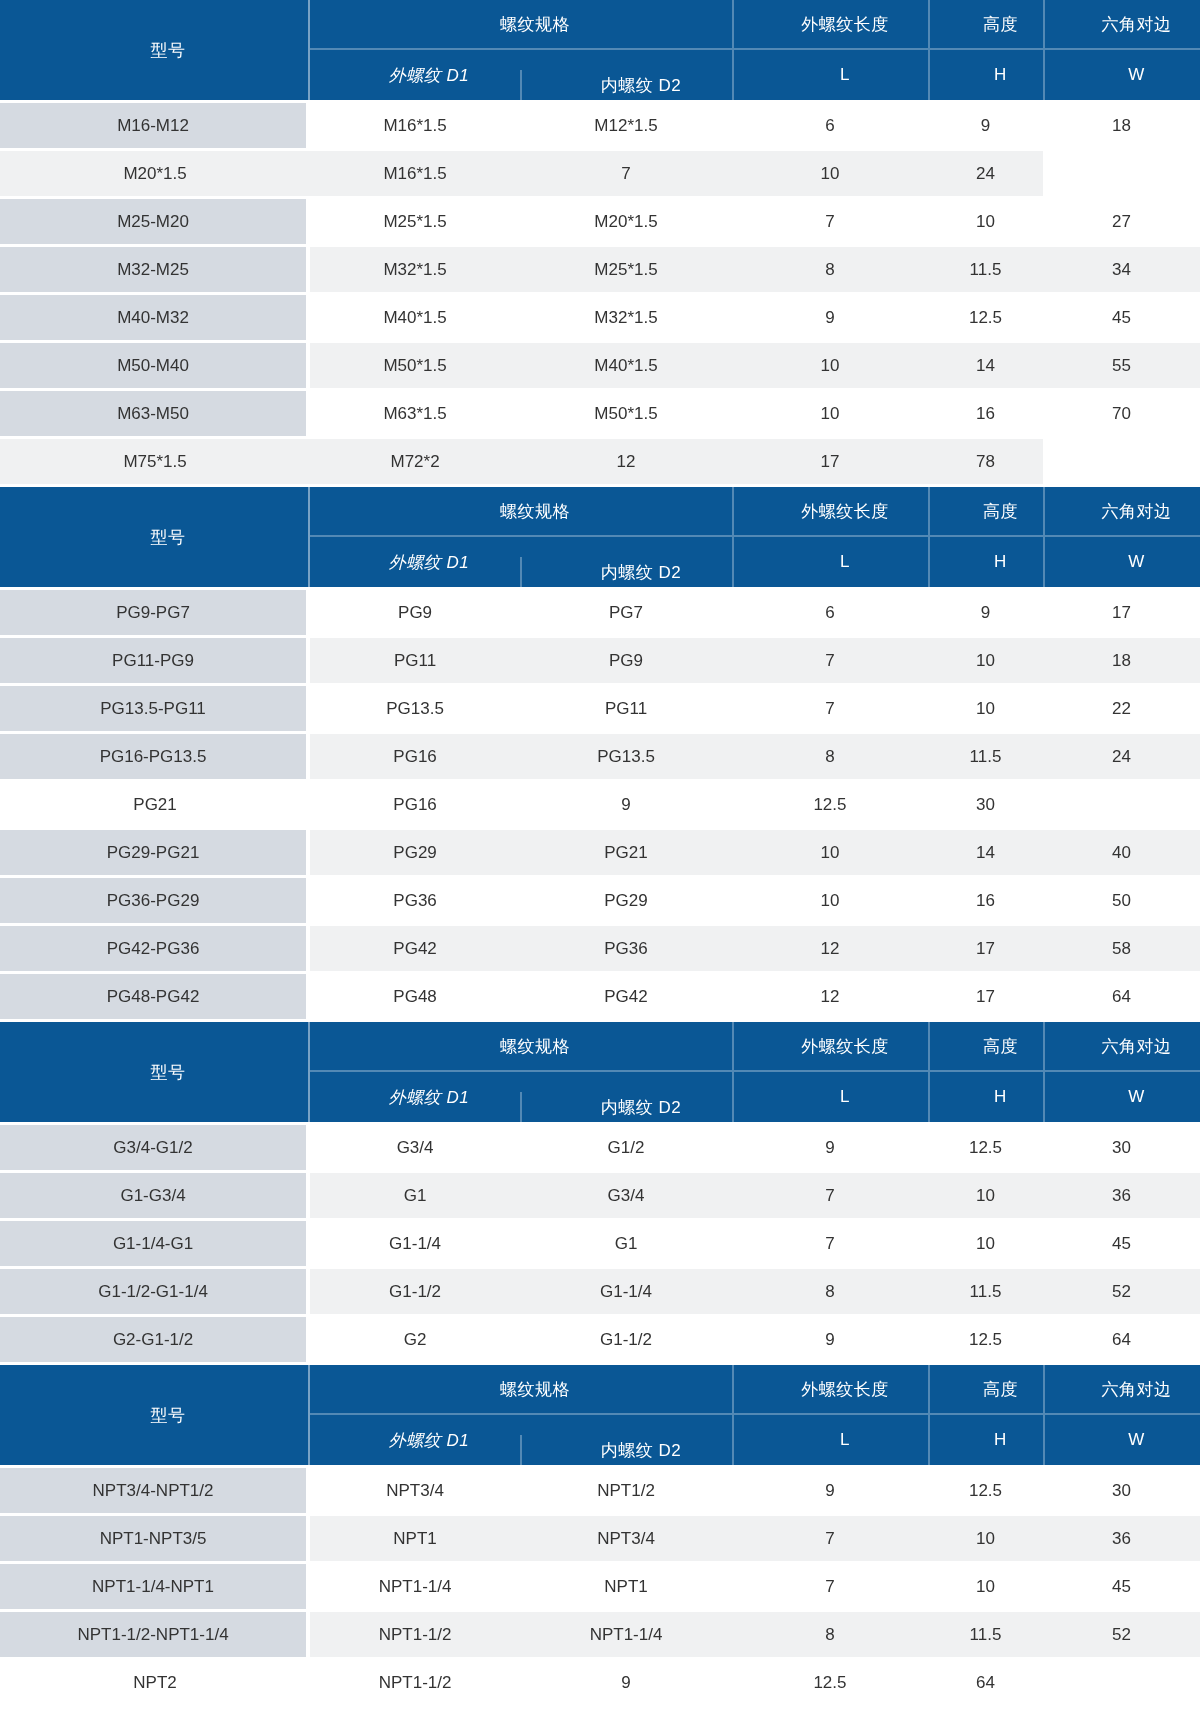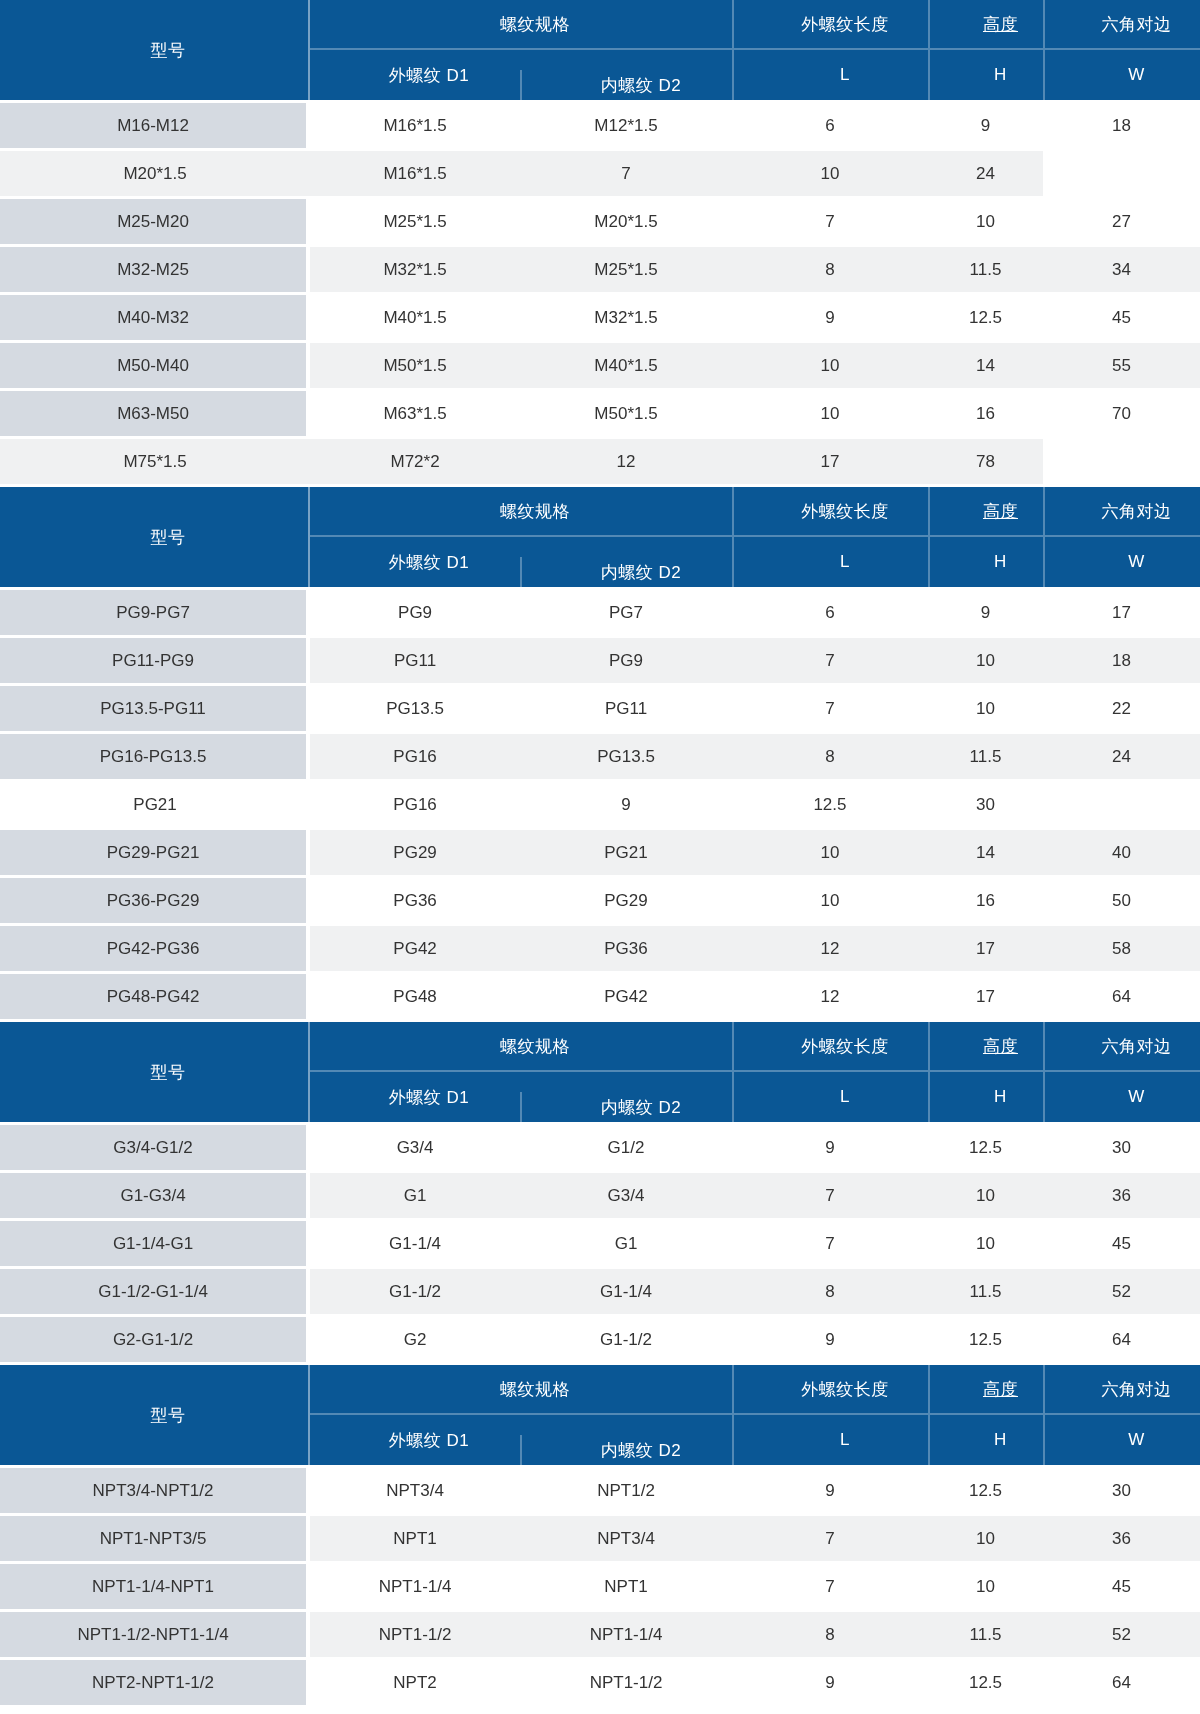--- a/index.html
+++ b/index.html
@@ -28,23 +28,23 @@
   .hcell {
     display: flex;
     align-items: center;
     justify-content: center;
     letter-spacing: 0.5px;
     padding-left: 28px;
   }
   .h-model { grid-area: model; border-right: 2px solid rgba(255,255,255,0.45); }
   .h-spec  { grid-area: spec;  border-bottom: 2px solid rgba(255,255,255,0.30); }
   .h-len   { grid-area: len;   border-bottom: 2px solid rgba(255,255,255,0.30); border-left: 2px solid rgba(255,255,255,0.30); }
-  .h-hei   { grid-area: hei;   border-bottom: 2px solid rgba(255,255,255,0.30); border-left: 2px solid rgba(255,255,255,0.30); text-decoration: underline; }
+  .h-hei   { grid-area: hei;   border-bottom: 2px solid rgba(255,255,255,0.30); border-left: 2px solid rgba(255,255,255,0.30); }
   .h-hex   { grid-area: hex;   border-bottom: 2px solid rgba(255,255,255,0.30); border-left: 2px solid rgba(255,255,255,0.30); }
-  .h-d1    { grid-area: d1; }
+  .h-d1    { grid-area: d1; font-style: italic; }
   .h-d2    { grid-area: d2; border-left: 2px solid rgba(255,255,255,0.30); margin-top: 20px; }
   .h-l     { grid-area: l;  border-left: 2px solid rgba(255,255,255,0.30); }
   .h-h     { grid-area: h;  border-left: 2px solid rgba(255,255,255,0.30); }
   .h-w     { grid-area: w;  border-left: 2px solid rgba(255,255,255,0.30); }
   
   .row {
     display: grid;
     grid-template-columns: 25.84% 17.50% 17.66% 16.33% 9.59% 13.08%;
     height: 45px;
     margin-bottom: 3px;
@@ -323,21 +323,20 @@
         </div>
         <div class="row odd">
           <div class="cell model">NPT1-1/2-NPT1-1/4</div>
           <div class="cell val">NPT1-1/2</div>
           <div class="cell val">NPT1-1/4</div>
           <div class="cell val">8</div>
           <div class="cell val">11.5</div>
           <div class="cell val">52</div>
         </div>
         <div class="row even">
-          <div class="cell model">NPT2-NPT1-1/2</div>
           <div class="cell val">NPT2</div>
           <div class="cell val">NPT1-1/2</div>
           <div class="cell val">9</div>
           <div class="cell val">12.5</div>
           <div class="cell val">64</div>
         </div>
       </section>
     </div>
 </div>
 

